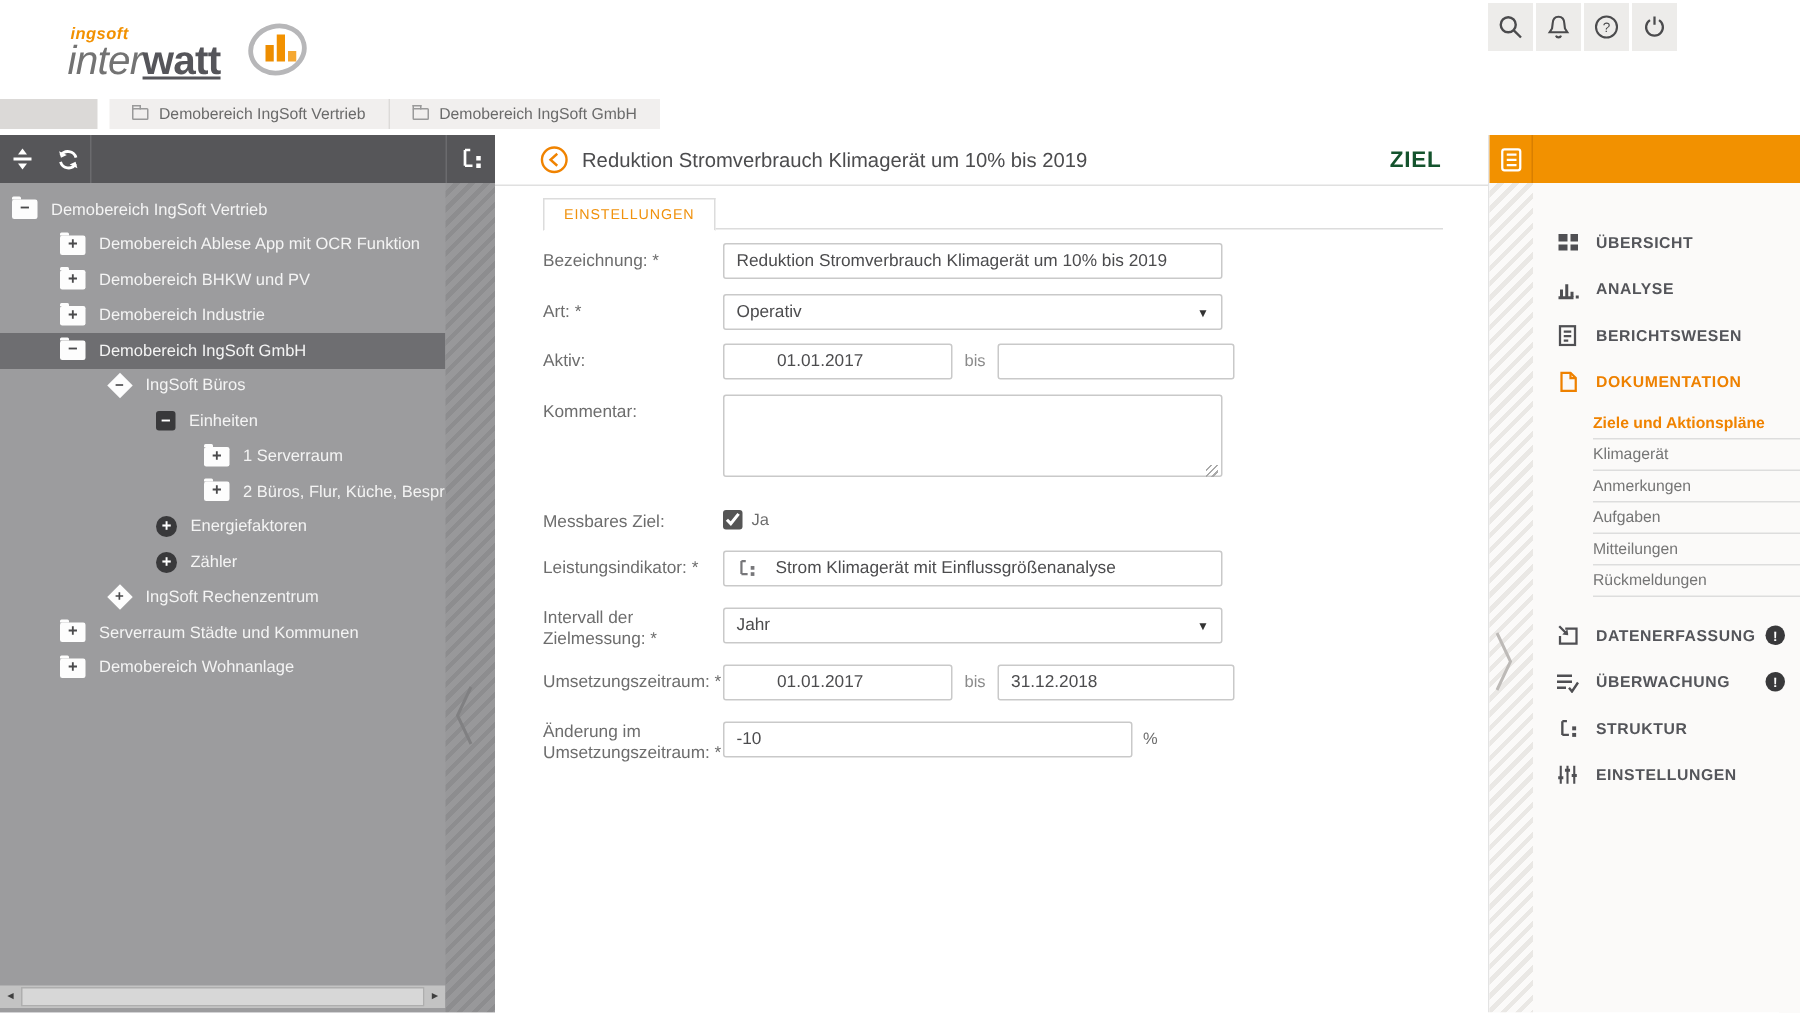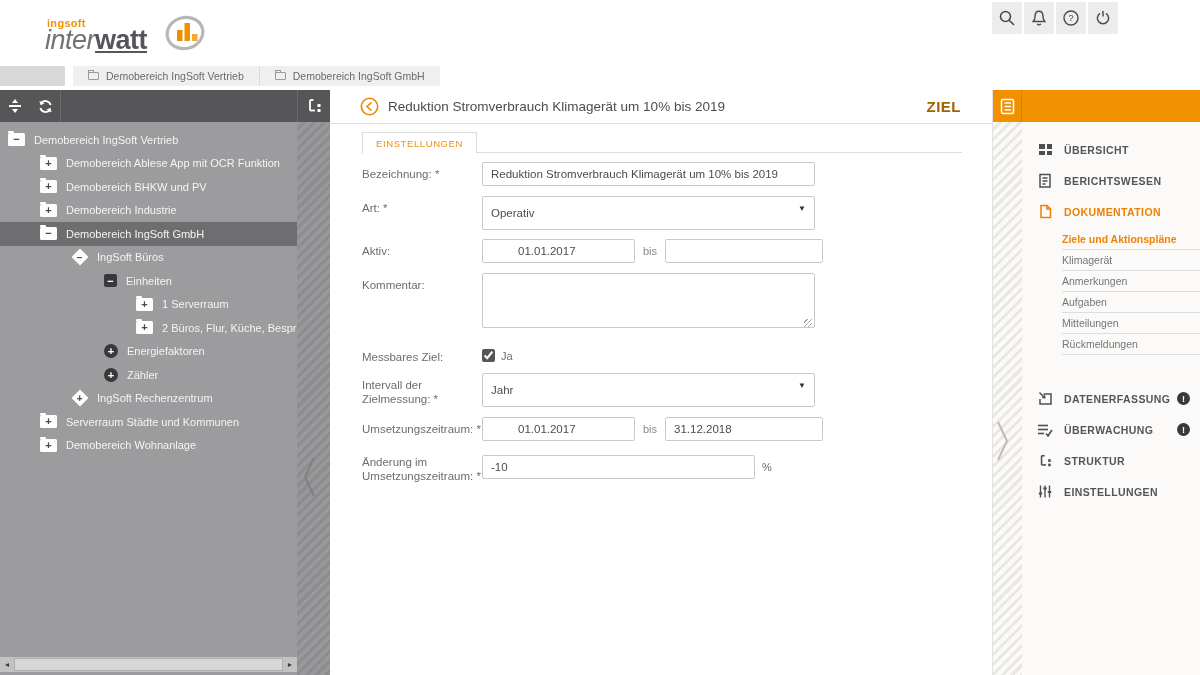--- a/index.html
+++ b/index.html
@@ -3,21 +3,21 @@
 <meta charset="utf-8">
 <style>
   * { margin:0; padding:0; box-sizing:border-box; }
   html,body { width:1200px; height:675px; overflow:hidden; }
   body { font-family:"Liberation Sans", sans-serif; background:#fff; }
   .app { position:relative; width:1200px; height:675px; background:#fff; }
 
   
   .top { position:absolute; left:0; top:0; width:1200px; height:66px; background:#fff; }
   .logo { position:absolute; left:45px; top:12px; width:170px; height:48px; }
-  .logo-top { position:absolute; left:2px; top:5px; font-size:11px; font-weight:bold; color:#f29100; letter-spacing:.3px; }
+  .logo-top { position:absolute; left:2px; top:5px; font-size:11px; font-weight:bold; font-style:italic; color:#f29100; letter-spacing:.3px; }
   .logo-main { position:absolute; left:0; top:13px; font-size:27px; letter-spacing:-.5px; }
   .logo-inter { font-style:italic; color:#737373; }
   .logo-watt { font-weight:bold; color:#55555a;text-decoration:underline; }
   .logo-mark { position:absolute; left:120px; top:2px; }
   .top-icons { position:absolute; right:82px; top:2px; display:flex; gap:2px; }
   .tbtn { width:30px; height:32px; background:#edecea; display:flex; align-items:center; justify-content:center; color:#4b4b4d; cursor:pointer; }
 
   
   .tabrow { position:absolute; left:0; top:66px; width:1200px; height:20px; }
   .tabrow-block { position:absolute; left:0; top:0; width:65px; height:20px; background:#dbd9d7; }
@@ -50,63 +50,63 @@
   .tree-collapse { position:absolute; left:303px; top:366px; color:#808082; }
   .hscroll { position:absolute; left:0; bottom:3px; width:297px; height:15px; background:#c3c3c3; display:flex; align-items:stretch; }
   .hs-arrow { width:14px; display:flex; align-items:center; justify-content:center; font-size:7px; color:#3f3f3f; cursor:pointer; }
   .hs-thumb { flex:1; margin:1px 0; background:#d7d7d7; border:1px solid #aeaeae; cursor:grab; }
 
   
   .main-panel { position:absolute; left:330px; top:90px; width:663px; height:585px; background:#fff; border-right:1px solid #e3e3e3; }
   .mtitle { position:absolute; left:0; top:0; width:100%; height:34px; border-bottom:1px solid #e0e0e0; display:flex; align-items:center; padding-left:30px; gap:9px; }
   .back-ic { width:19px; height:19px; color:#f08300; cursor:pointer; display:flex; }
   .mtitle-text { font-size:13.5px; color:#4c4c4e; }
-  .mbadge { position:absolute; right:31px; top:8px; font-size:15px; font-weight:bold; color:#a16207; letter-spacing:.5px; }
+  .mbadge { position:absolute; right:31px; top:8px; font-size:15px; font-weight:bold; color:#14532d; letter-spacing:.5px; }
   .mtabs { position:absolute; left:0; top:34px; width:100%; height:29px; padding:8px 30px 0 32px; }
   .mtabs-inner { border-bottom:1px solid #dcdcdc; height:21px; width:600px; }
   .ftab { display:inline-block; border:1px solid #dcdcdc; border-bottom:1px solid #fff; background:#fff; color:#f0920e; font-size:9.5px; letter-spacing:.6px; padding:5px 13px 4px; margin-bottom:-1px; position:relative; top:-0px; height:22px; cursor:pointer; }
   .mform { position:absolute; left:32px; top:72px; width:600px; }
   .frow { display:flex; margin-bottom:9.5px; }
   .flabel { width:120px; flex:0 0 120px; font-size:11.5px; color:#6d6d6d; padding-top:5px; line-height:14px; }
   .fctl { display:flex; align-items:center; }
   .finput { height:24px; border:1px solid #c9c9c9; border-radius:2px; padding:0 8px; font-size:11.5px; color:#4c4c4e; font-family:"Liberation Sans", sans-serif; background:#fff; }
   .w-full { width:333px; }
   .w-d1 { width:153px;padding-left:35px; }
   .w-d2 { width:158px; }
   .w-chg { width:273px; }
   .bis { font-size:11px; color:#8a8a8a; margin:0 8px; }
   .unit { font-size:11px; color:#6d6d6d; margin-left:7px; }
-  .fselect { height:34px; width:333px; border:1px solid #c9c9c9; border-radius:2px; background:#fff; display:flex; align-items:center; padding:0 8px; font-size:11.5px; color:#4c4c4e; cursor:pointer; position:relative; }
+  .fselect { height:24px; width:333px; border:1px solid #c9c9c9; border-radius:2px; background:#fff; display:flex; align-items:center; padding:0 8px; font-size:11.5px; color:#4c4c4e; cursor:pointer; position:relative; }
   .caret { position:absolute; right:8px; top:7px; font-size:8px; color:#333; }
   .ta-wrap { position:relative; }
   .ftextarea { width:333px; height:55px; border:1px solid #c9c9c9; border-radius:2px; resize:none; font-family:"Liberation Sans", sans-serif; font-size:11.5px; padding:4px 8px; color:#4c4c4e; }
   .grip { position:absolute; right:3px; bottom:5px; width:8px; height:8px;
     background:repeating-linear-gradient(135deg,transparent 0 2px,#a9a9a9 2px 3px); cursor:nwse-resize; }
   .cbrow .fctl { padding-top:3px; }
   .cb { width:13px; height:13px; accent-color:#555; }
   .cb-label { font-size:11px; color:#6d6d6d; margin-left:6px; }
   .ind-field { gap:8px; }
   .ind-icon { color:#77777a; display:flex; margin-right:4px; }
   .mfooter { position:absolute; left:32px; bottom:12px; display:flex; align-items:center; gap:22px; }
   .btn-save { background:#ef8300; border:1px solid #d67400; border-bottom:2px solid #c26900; color:#fff; font-weight:bold; font-size:11.5px; padding:6px 13px; border-radius:3px; cursor:pointer; font-family:"Liberation Sans", sans-serif; }
   .link-del { color:#f08300; font-size:11.5px; cursor:pointer; text-decoration:none; }
 
   
   .right-panel { position:absolute; left:993px; top:90px; width:207px; height:585px; background:#fbfaf9; }
   .rhead { position:absolute; left:0; top:0; width:207px; height:32px; background:#f29100; display:flex; }
   .rhead-btn { width:29px; height:32px; display:flex; align-items:center; justify-content:center; border-right:1px solid #d87f00; color:#fff; cursor:pointer; }
   .right-hatch { position:absolute; left:0; top:32px; width:29px; height:553px;
     background:repeating-linear-gradient(135deg,#fbfaf9 0 4px,#eae8e5 4px 7px); }
-  .rnav { position:absolute; left:29px; top:44px; width:178px; }
+  .rnav { position:absolute; left:29px; top:56px; width:178px; }
   .rnav-item { height:31px; display:flex; align-items:center; padding-left:15px; position:relative; cursor:pointer; color:#54555a; }
   .rnav-item .nicon { width:16px; height:16px; margin-right:11px; display:flex; align-items:center; justify-content:center; color:#4f4f53; }
   .rnav-item .nlabel { font-size:10.5px; font-weight:bold; letter-spacing:.4px; }
   .rnav-item.active { color:#ee8100; }
   .rnav-item.active .nicon { color:#ee8100; }
-  .rnav-sub { margin:2px 0 28px 40px; }
+  .rnav-sub { margin:2px 0 10px 40px; }
   .rnav-subitem { height:21px; display:flex; align-items:center; border-bottom:1px solid #ddd; font-size:10.5px; color:#757575; cursor:pointer; }
   .rnav-subitem.active { color:#f08300; font-weight:bold; }
   .nbadge { position:absolute; right:10px; top:9px; width:13px; height:13px; border-radius:50%; background:#39393b; color:#fff; font-size:9px; font-weight:bold; display:flex; align-items:center; justify-content:center; }
   .right-expand { position:absolute; left:3px; top:330px; color:#bdbab7; }
 </style>
 </head>
 <body>
 
 <div class="app">
 
@@ -374,20 +374,37 @@
       </div>
 
       <div class="frow cbrow" style="margin-top:13px">
         <label class="flabel">Messbares Ziel:</label>
         <div class="fctl">
           <input type="checkbox" class="cb" id="cb-mz" checked="" style="">
           <label for="cb-mz" class="cb-label">Ja</label>
         </div>
       </div>
 
+      <div class="frow" style="margin-top:12px">
+        <label class="flabel">Leistungsindikator: *</label>
+        <div class="fctl">
+          <div class="fselect ind-field">
+            <span class="ind-icon">
+              <svg width="14" height="14" viewBox="0 0 17 16" fill="none" stroke="currentColor" stroke-width="1.8">
+                  <path d="M4 2v10.5"></path>
+                  <path d="M4 2h3.5"></path>
+                  <path d="M4 12.5h5"></path>
+                  <rect x="11.5" y="6" width="3" height="3" fill="currentColor" stroke="none"></rect>
+                  <rect x="11.5" y="11" width="3" height="3" fill="currentColor" stroke="none"></rect>
+                </svg>
+            </span>
+            <span>Strom Klimagerät mit Einflussgrößenanalyse</span>
+          </div>
+        </div>
+      </div>
 
       <div class="frow" style="">
         <label class="flabel">Intervall der Zielmessung: *</label>
         <div class="fctl">
           <div class="fselect">
             <span>Jahr</span>
             <span class="caret">▼</span>
           </div>
         </div>
       </div>
@@ -437,20 +454,32 @@
               <rect x="1" y="2" width="6" height="5"></rect>
               <rect x="9" y="2" width="5" height="5"></rect>
               <rect x="1" y="9" width="6" height="4"></rect>
               <rect x="9" y="9" width="5" height="4"></rect>
             </svg>
           </span>
           <span class="nlabel">ÜBERSICHT</span>
         </div>
         <div class="rnav-item">
           <span class="nicon">
+            <svg width="15" height="15" viewBox="0 0 15 15" fill="none" stroke="currentColor" stroke-width="2">
+              <line x1="1" y1="13.5" x2="11" y2="13.5"></line>
+              <line x1="3" y1="13" x2="3" y2="8"></line>
+              <line x1="6.5" y1="13" x2="6.5" y2="4.5"></line>
+              <line x1="10" y1="13" x2="10" y2="9.5"></line>
+              <rect x="12.5" y="12" width="2" height="2" fill="currentColor" stroke="none"></rect>
+            </svg>
+          </span>
+          <span class="nlabel">ANALYSE</span>
+        </div>
+        <div class="rnav-item">
+          <span class="nicon">
             <svg width="14" height="15" viewBox="0 0 14 15" fill="none" stroke="currentColor" stroke-width="1.5">
               <rect x="2" y="1.5" width="10" height="12.5"></rect>
               <line x1="4.5" y1="5" x2="9.5" y2="5"></line>
               <line x1="4.5" y1="8" x2="9.5" y2="8"></line>
               <line x1="4.5" y1="11" x2="7.5" y2="11"></line>
             </svg>
           </span>
           <span class="nlabel">BERICHTSWESEN</span>
         </div>
         <div class="rnav-item active">

